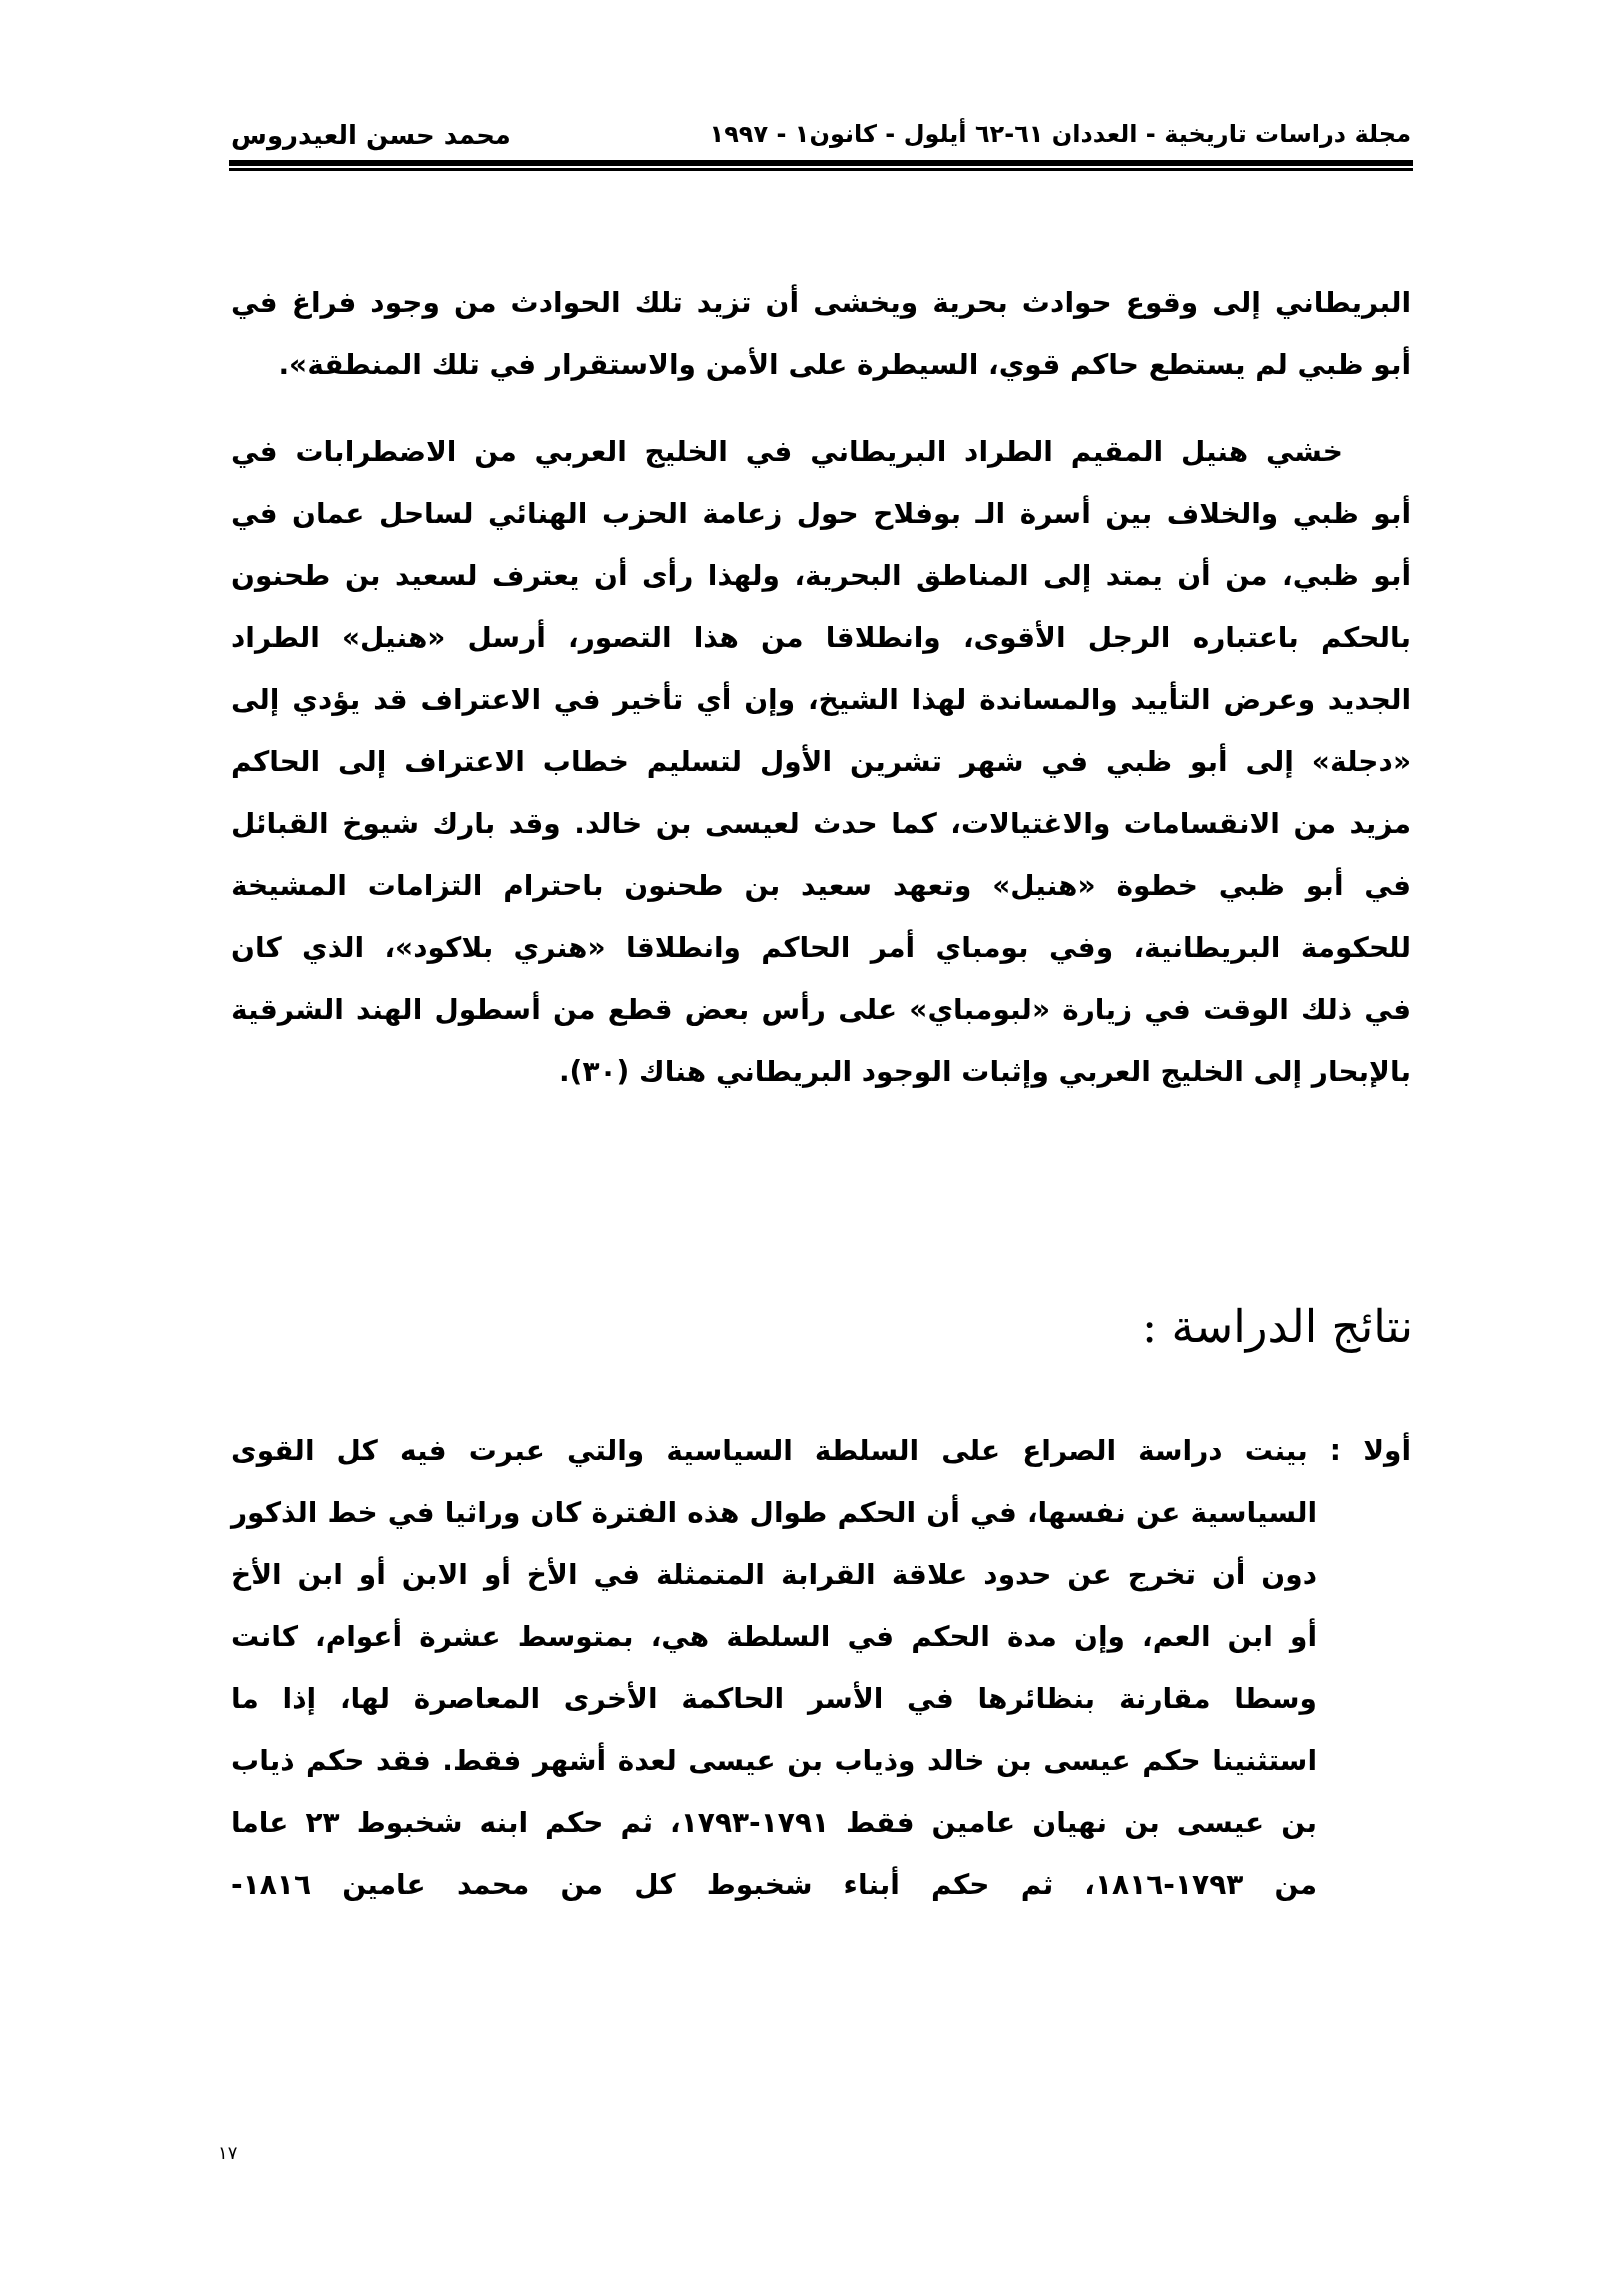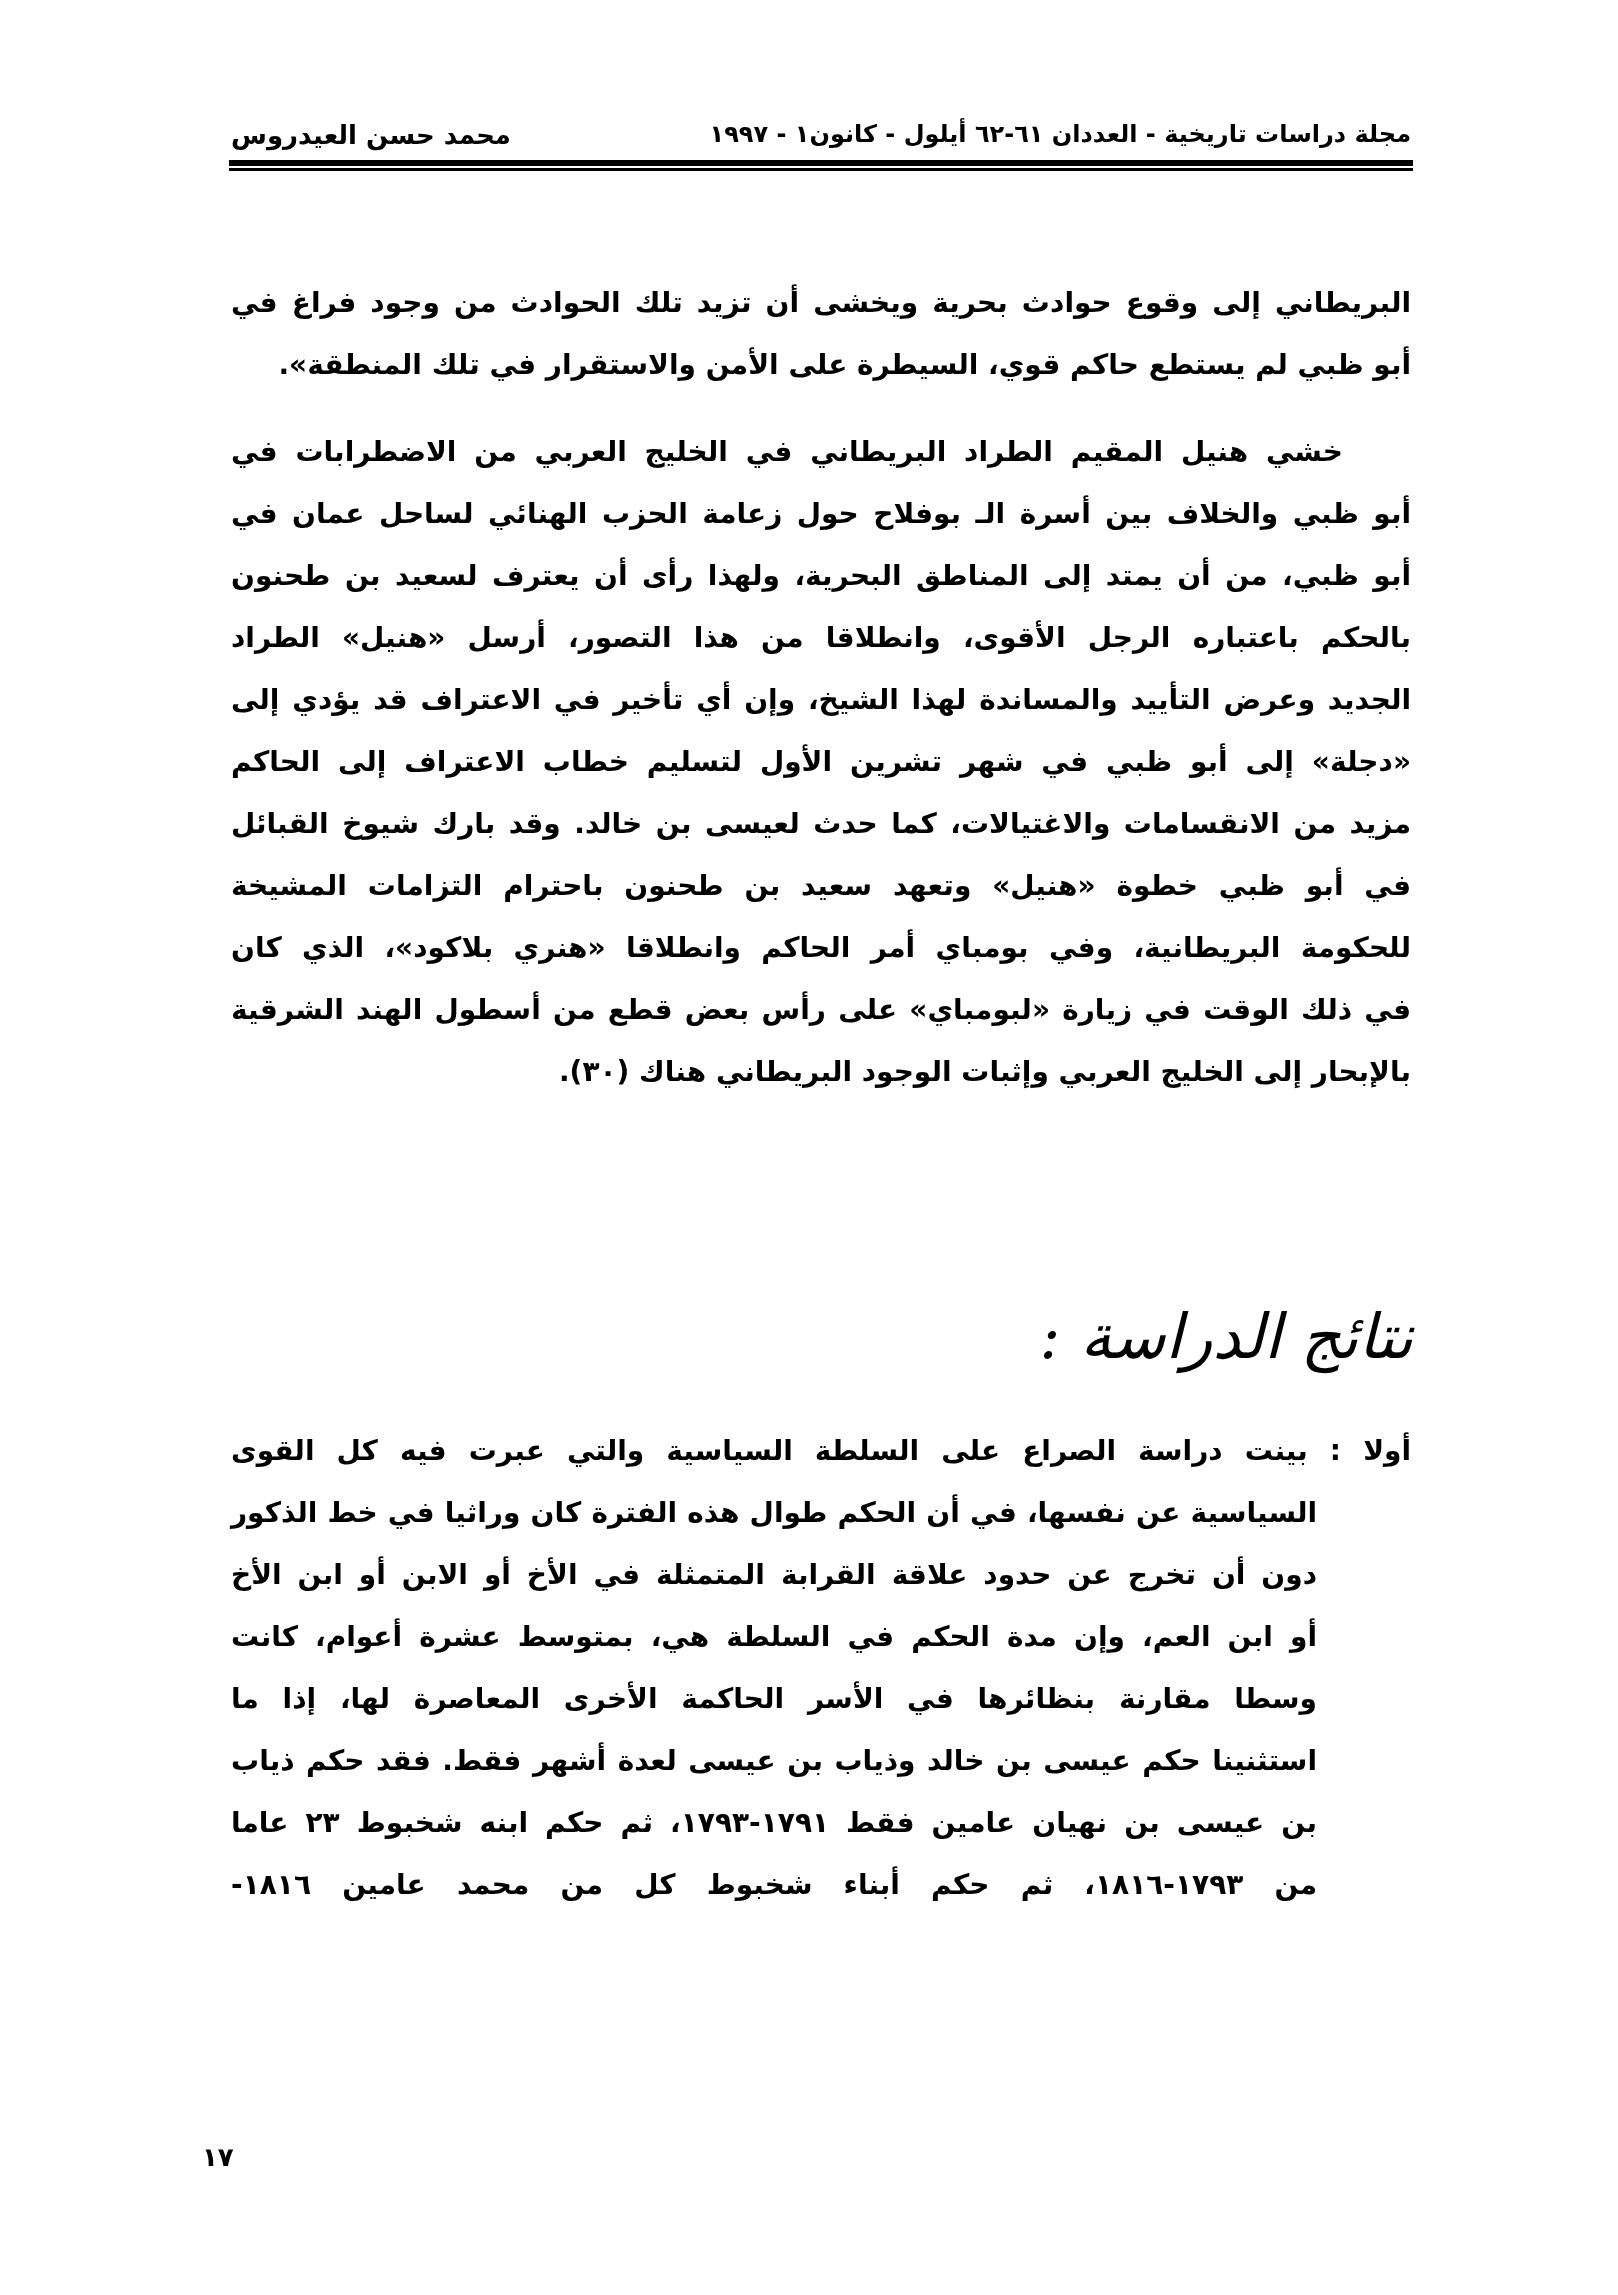--- a/index.html
+++ b/index.html
@@ -9,24 +9,24 @@
   .header .journal { position: absolute; right: 0; top: 0; font-family: "DejaVu Sans", sans-serif; font-size: 24px; font-weight: bold; white-space: nowrap; }
   .header .author { position: absolute; left: 0; top: 0; font-family: "DejaVu Sans", sans-serif; font-size: 26px; font-weight: bold; white-space: nowrap; }
   .rule-thick { position: absolute; left: 229px; top: 160px; width: 1184px; height: 6px; background: #000; }
   .rule-thin { position: absolute; left: 229px; top: 168px; width: 1184px; height: 2.6px; background: #000; }
   .body-text { position: absolute; left: 231px; width: 1180px; direction: rtl; text-align: justify; font-family: "DejaVu Sans", sans-serif; font-weight: bold; font-size: 28px; }
   .line { height: 62px; line-height: 62px; white-space: nowrap; text-align: justify; text-align-last: justify; }
   .line.last { text-align-last: right; }
   .p1 { top: 272px; }
   .p2 { top: 421px; }
   .p2 .line.first { padding-right: 68px; }
-  .heading { position: absolute; right: 205px; top: 1300px; direction: rtl; font-family: "DejaVu Serif", serif; font-size: 62px; font-weight: normal; white-space: nowrap; font-style: italic; }
+  .heading { position: absolute; right: 205px; top: 1300px; direction: rtl; font-family: "DejaVu Serif", serif; font-size: 45px; font-weight: normal; white-space: nowrap; }
   .p3 { top: 1420px; }
   .p3 .line.indent { padding-right: 94px; }
-  .page-number { position: absolute; left: 202px; top: 2142px; font-family: "DejaVu Sans", sans-serif; font-size: 26px; font-weight: bold; }
+  .page-number { position: absolute; left: 218px; top: 2142px; font-family: "DejaVu Sans", sans-serif; font-size: 18px; font-weight: normal; }
 </style>
 </head>
 <body>
 
 <div class="page">
 
   <div class="header">
     <span class="journal">مجلة دراسات تاريخية - العددان ٦١-٦٢ أيلول - كانون١ - ١٩٩٧</span>
     <span class="author">محمد حسن العيدروس</span>
   </div>

